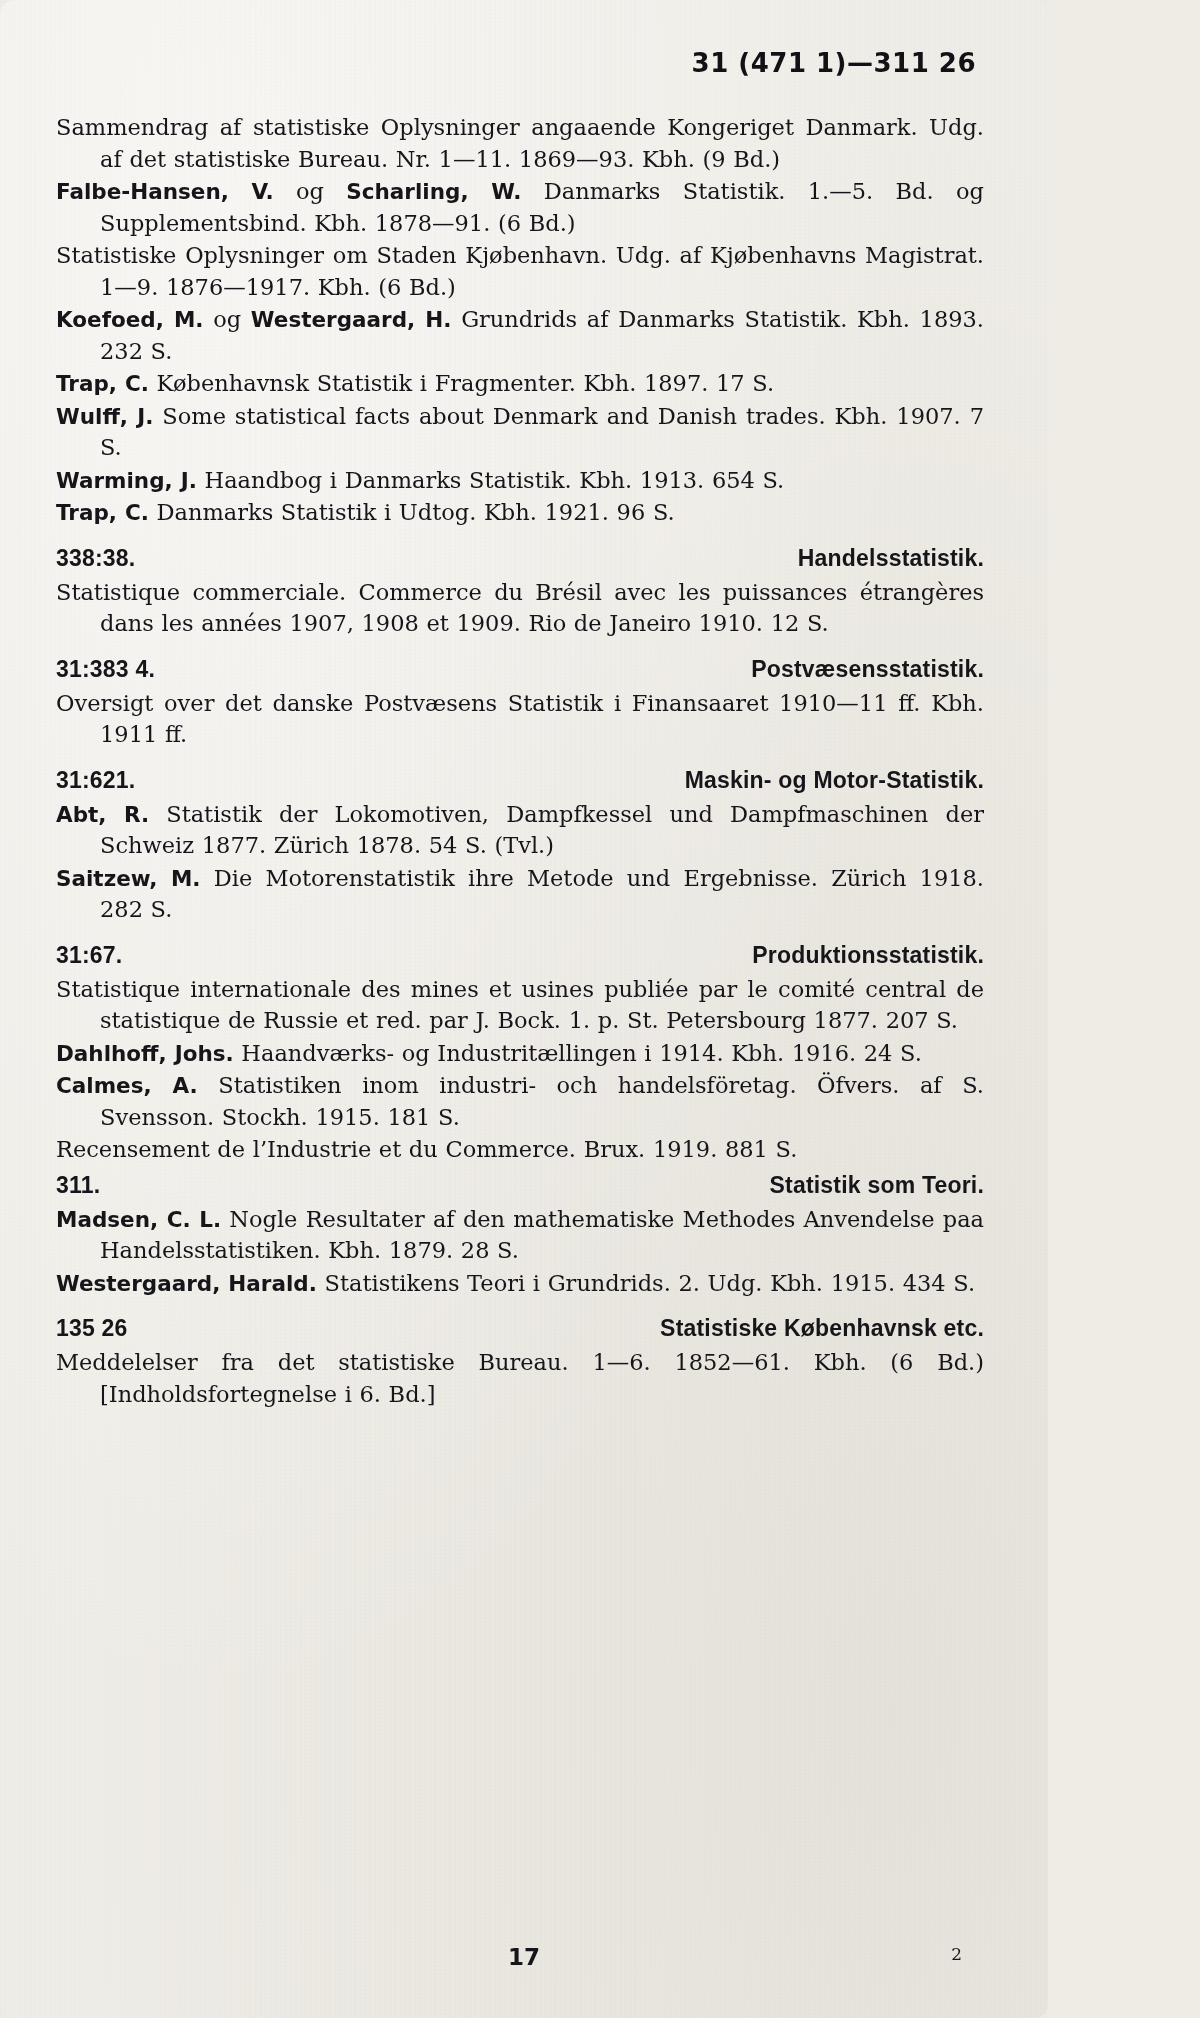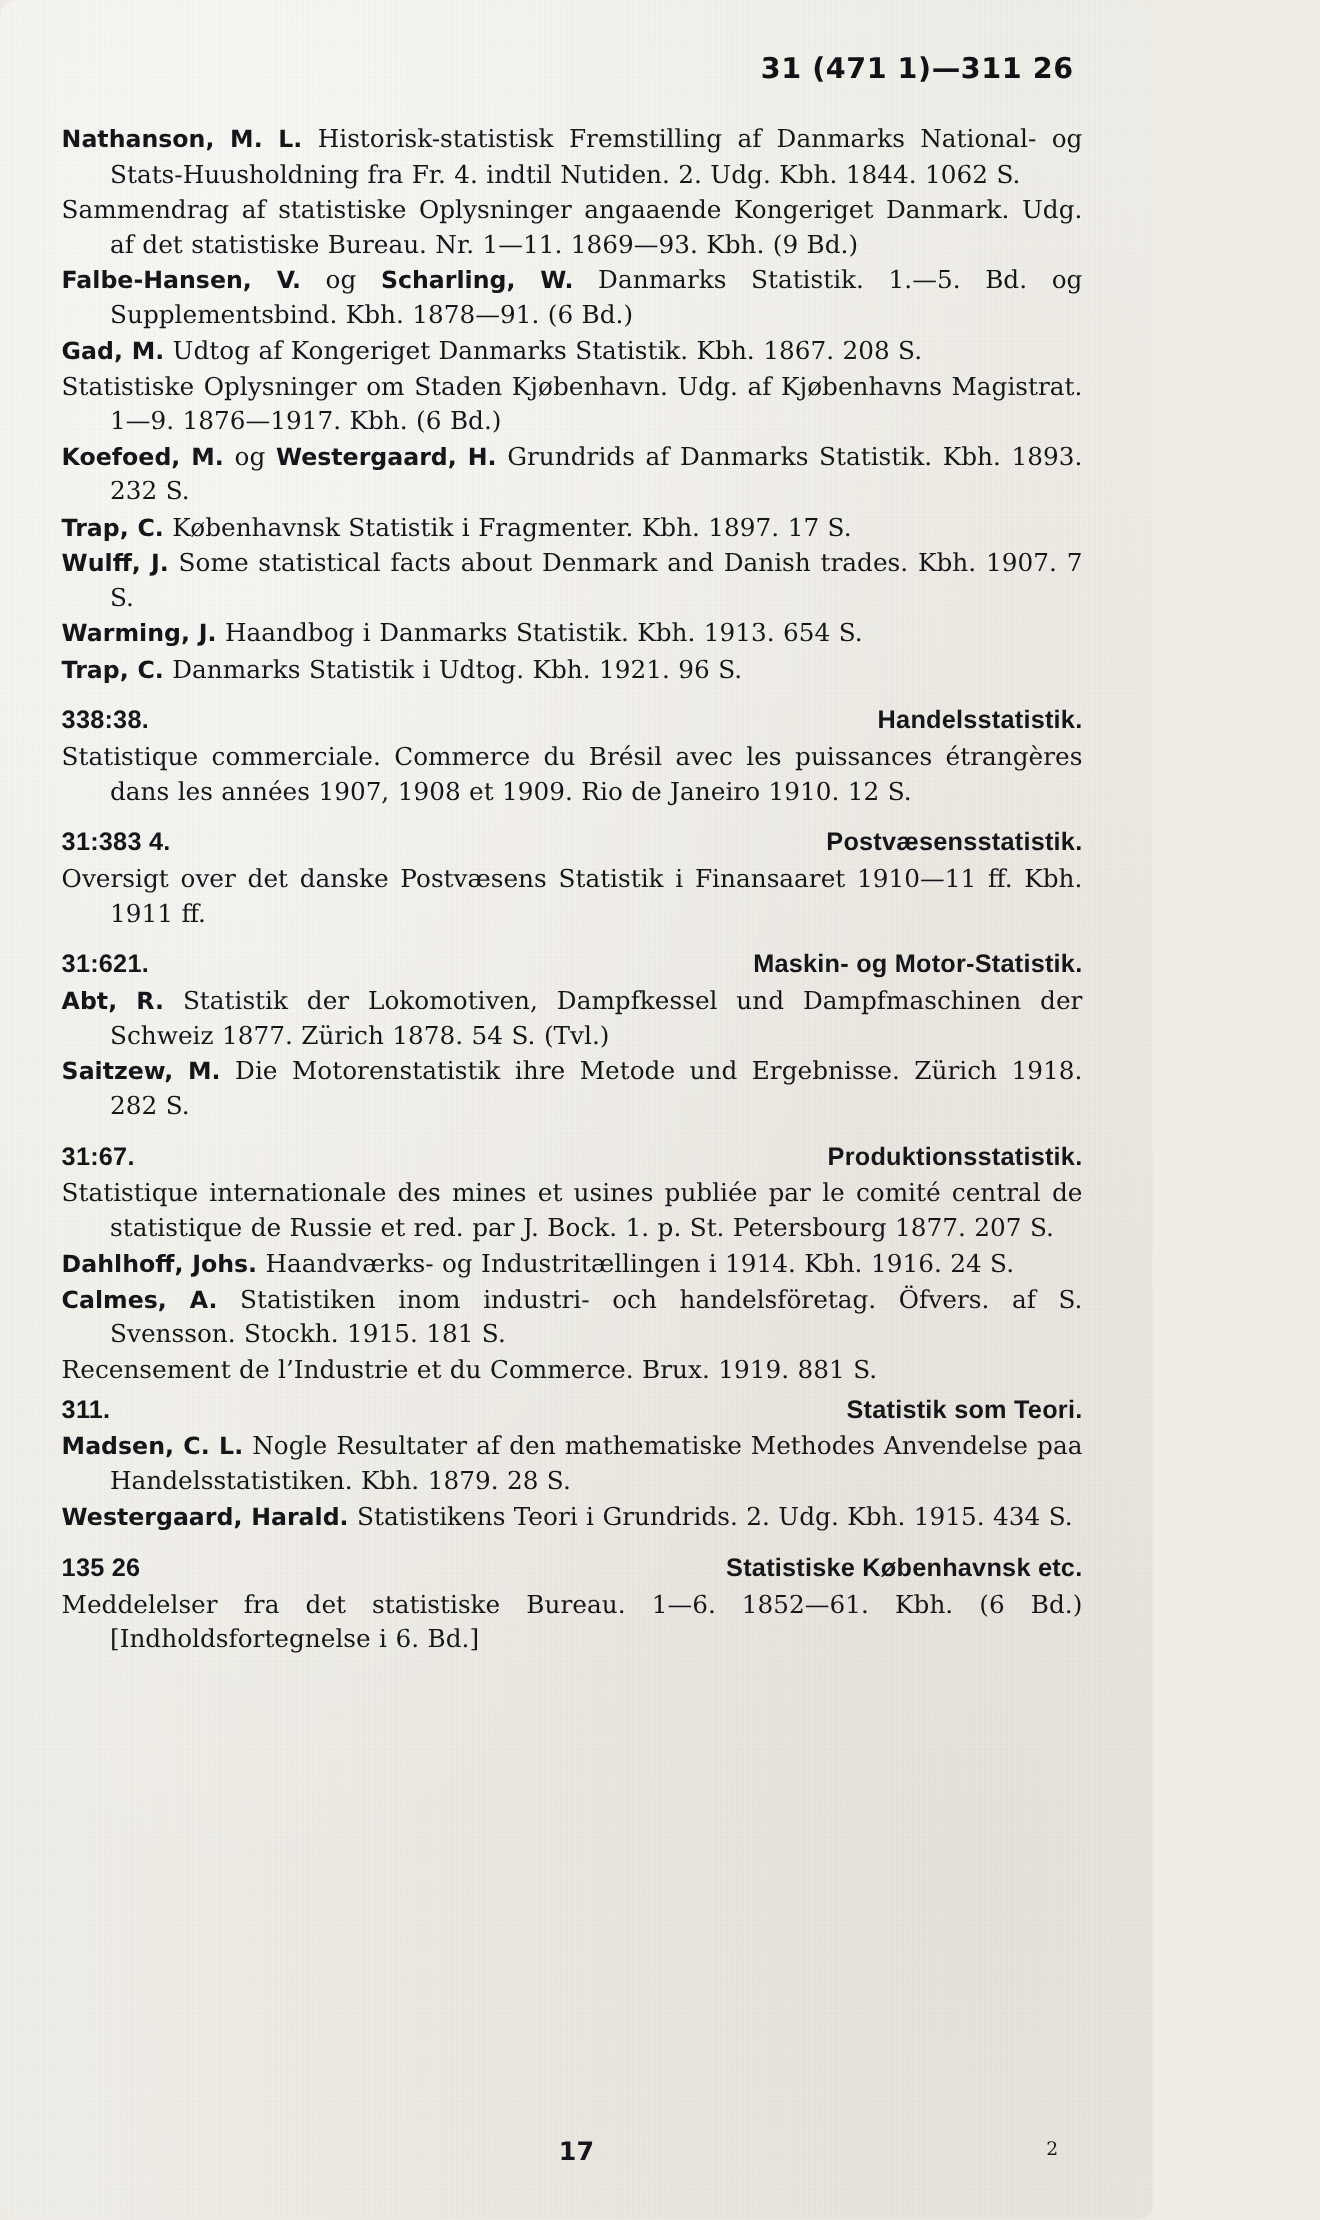--- a/index.html
+++ b/index.html
@@ -115,35 +115,29 @@
 
 <div class="page">
   <div class="noise"></div>
 
   <div class="content">
 
     <div class="runhead">31 (471 1)—311 26</div>
 
     <div class="entries">
 
-      <p class="entry">
-        <span class="author">Nathanson, M. L.</span><span> Historisk-statistisk Fremstilling af Danmarks National- og Stats-Huusholdning fra Fr. 4. indtil Nutiden. 2. Udg. Kbh. 1844. 1062 S.</span>
-      </p>
 
       <p class="entry">
         <span>Sammendrag af statistiske Oplysninger angaaende Kongeriget Danmark. Udg. af det statistiske Bureau. Nr. 1—11. 1869—93. Kbh. (9 Bd.)</span>
       </p>
 
       <p class="entry">
         <span class="author">Falbe-Hansen, V.</span><span> og </span><span class="author">Scharling, W.</span><span> Danmarks Statistik. 1.—5. Bd. og Supplementsbind. Kbh. 1878—91. (6 Bd.)</span>
       </p>
 
-      <p class="entry">
-        <span class="author">Gad, M.</span><span> Udtog af Kongeriget Danmarks Statistik. Kbh. 1867. 208 S.</span>
-      </p>
 
       <p class="entry">
         <span>Statistiske Oplysninger om Staden Kjøbenhavn. Udg. af Kjøbenhavns Magistrat. 1—9. 1876—1917. Kbh. (6 Bd.)</span>
       </p>
 
       <p class="entry">
         <span class="author">Koefoed, M.</span><span> og </span><span class="author">Westergaard, H.</span><span> Grundrids af Danmarks Statistik. Kbh. 1893. 232 S.</span>
       </p>
 
       <p class="entry">

